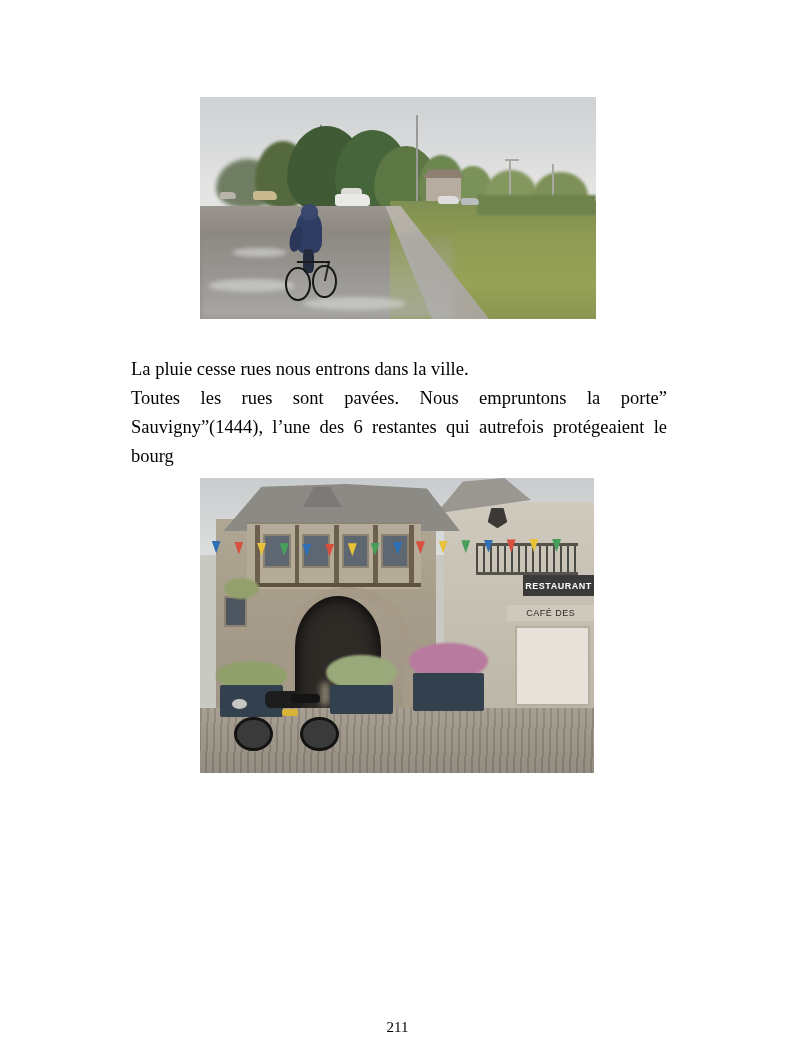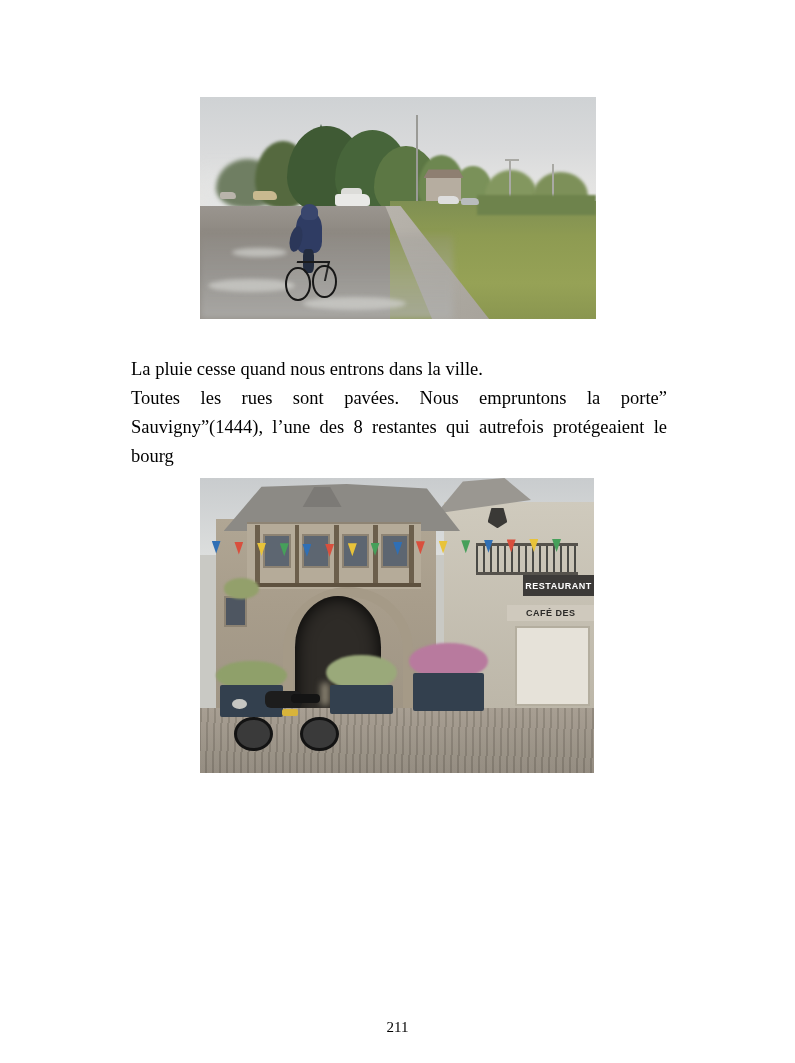--- a/index.html
+++ b/index.html
@@ -287,21 +287,21 @@
     font-size: 9px;
     letter-spacing: .5px;
     display: flex; align-items: center; justify-content: center;
     overflow: hidden;
   }
   .sign-cafe {
     position: absolute; left: 78%; top: 43%; width: 22%; height: 5.5%;
     background: #cfc9bd;
     color: #2b2a28;
     font-family: "Liberation Sans", sans-serif;
-    font-weight: bold;
+    font-weight: normal;
     font-size: 9px;
     letter-spacing: .5px;
     display: flex; align-items: center; justify-content: center;
     overflow: hidden;
   }
   .lantern {
     position: absolute; left: 73%; top: 10%; width: 5%; height: 7%;
     background: #3a3936;
     clip-path: polygon(20% 0, 80% 0, 100% 70%, 50% 100%, 0 70%);
   }
@@ -414,22 +414,22 @@
         <div class="cy-leg"></div>
         <div class="bike-frame"></div>
         <div class="wheel wheel-back"></div>
         <div class="wheel wheel-front"></div>
       </div>
     </div>
 
   </div>
 
   <div class="body-text">
-    <p>La pluie cesse quand nous entrons dans la ville.</p>
-    <p class="justified">Toutes les rues sont pavées. Nous empruntons la porte” Sauvigny”(1444), l’une des 8 restantes qui autrefois protégeaient le bourg</p>
+    <p>La pluie cesse rues nous entrons dans la ville.</p>
+    <p class="justified">Toutes les rues sont pavées. Nous empruntons la porte” Sauvigny”(1444), l’une des 6 restantes qui autrefois protégeaient le bourg</p>
   </div>
 
   <div class="figure" id="figure-archway">
     <div class="scene">
       <div class="sky-2"></div>
 
       <div class="bldg-right"></div>
       <div class="roof-right"></div>
       <div class="balcony"></div>
       <div class="lantern"></div>

